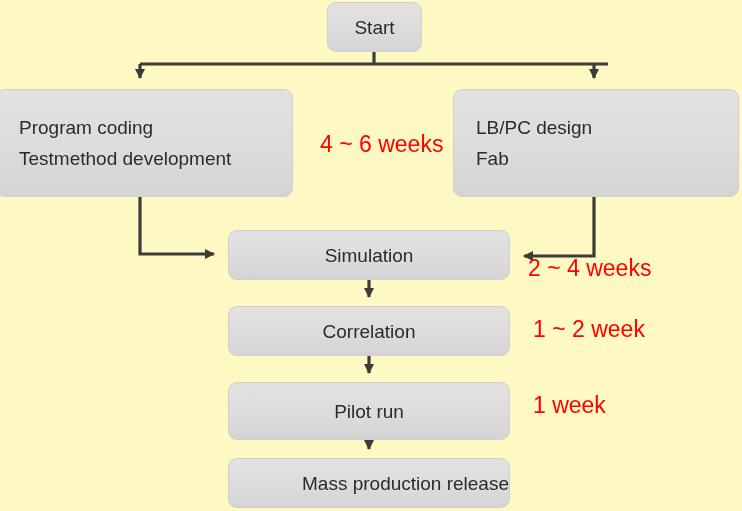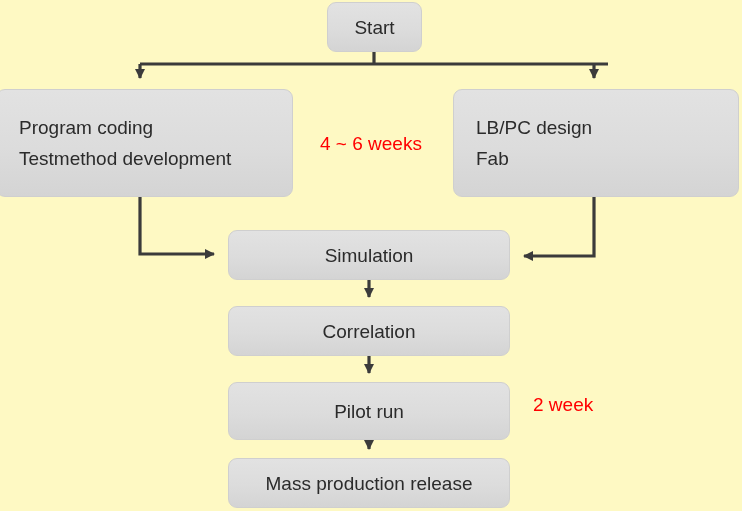--- a/index.html
+++ b/index.html
@@ -46,34 +46,34 @@
     align-items: flex-start;
     text-align: left;
     padding-left: 22px;
   }
   .node .line {
     white-space: nowrap;
   }
   .annotation {
     position: absolute;
     color: #ff0000;
-    font-size: 19px;
+    font-size: 23px;
     line-height: 22px;
     white-space: nowrap;
     z-index: 3;
   }
 
   
   #node-start        { left: 327px; top: 2px;   width: 95px;  height: 50px; }
   #node-testmethod   { left: -4px;  top: 89px;  width: 297px; height: 108px; }
   #node-lbpc         { left: 453px; top: 89px;  width: 286px; height: 108px; }
   #node-debugging    { left: 228px; top: 230px; width: 282px; height: 50px; }
   #node-correlation  { left: 228px; top: 306px; width: 282px; height: 50px; text-align: center; }
   #node-pilotrun     { left: 228px; top: 382px; width: 282px; height: 58px; }
-  #node-massprod     { left: 228px; top: 458px; width: 282px; height: 50px; }
+  #node-massprod     { left: 228px; top: 458px; width: 282px; height: 50px; align-items: flex-end; }
 
   
   #ann-4-6  { left: 320px; top: 133px; }
   #ann-2-4  { left: 528px; top: 257px; }
   #ann-1-2  { left: 533px; top: 318px; }
   #ann-1w   { left: 533px; top: 394px; }
 </style>
 </head>
 <body>
 
@@ -143,15 +143,17 @@
 
   <div class="node center" id="node-pilotrun">
     <span class="line">Pilot run</span>
   </div>
 
   <div class="node center" id="node-massprod">
     <span class="line">Mass production release</span>
   </div>
 
   <div class="annotation" id="ann-4-6">4 ~ 6 weeks</div>
-  <div class="annotation" id="ann-1w">2 week</div>
+  <div class="annotation" id="ann-2-4">2 ~ 4 weeks</div>
+  <div class="annotation" id="ann-1-2">1 ~ 2 week</div>
+  <div class="annotation" id="ann-1w">1 week</div>
 
 </div>
 
 </body></html>

